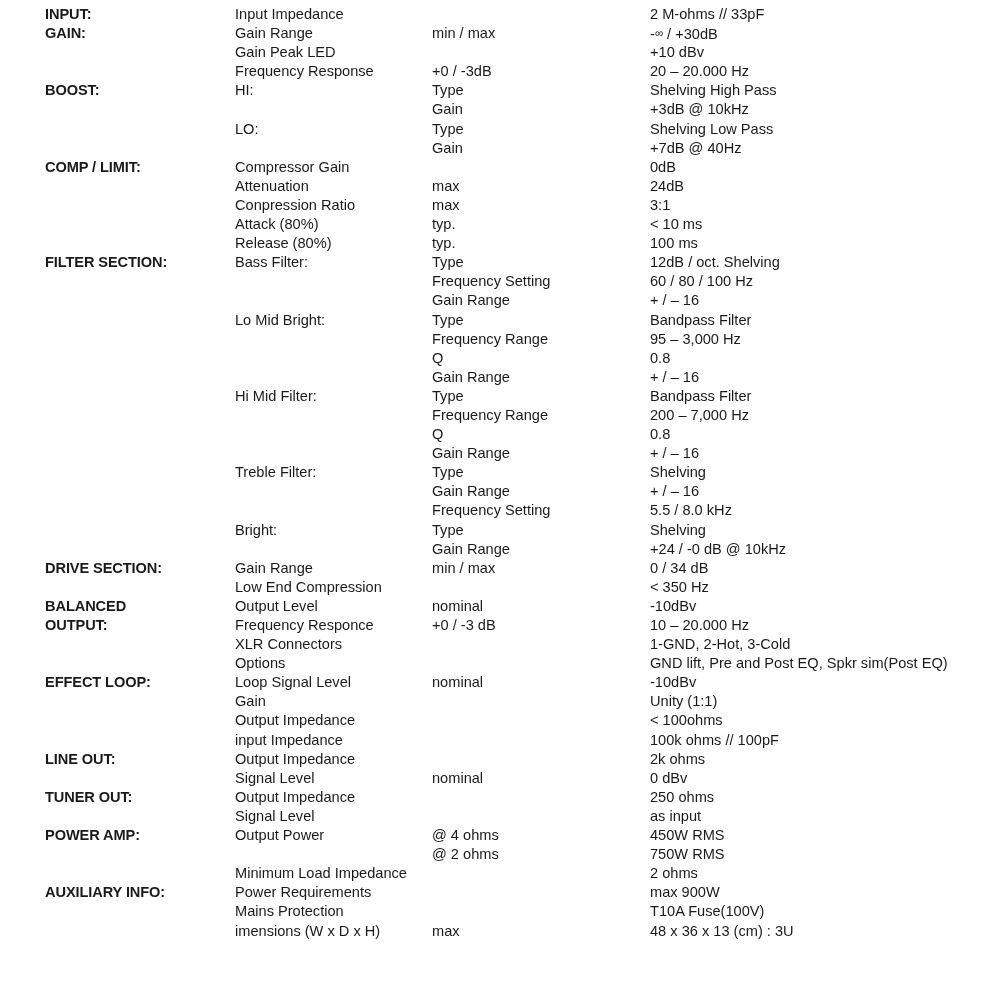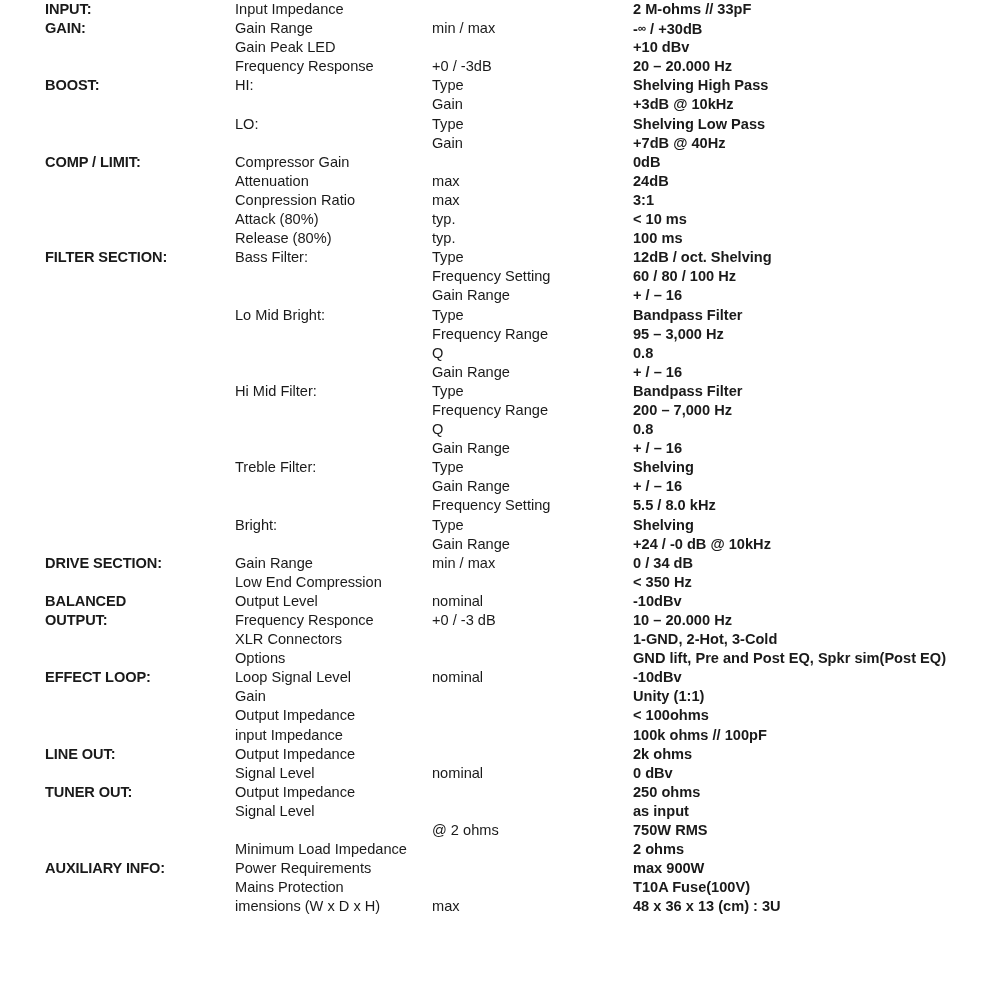--- a/index.html
+++ b/index.html
@@ -15,20 +15,21 @@
     color: #1a1a1a;
     -webkit-font-smoothing: antialiased;
     overflow: hidden;
   }
 
   #spec-sheet {
     position: relative;
     width: 1000px;
     height: 1000px;
     box-sizing: border-box;
+    padding-top: 5px;
   }
 
   .spec-row {
     position: relative;
     height: 19.1px;
     line-height: 19.1px;
     white-space: nowrap;
   }
 
   .cell {
@@ -54,22 +55,22 @@
   }
 
   
   .col-cond {
     left: 432px;
     font-weight: normal;
   }
 
   
   .col-value {
-    left: 633px;
-    font-weight: bold;
+    left: 650px;
+    font-weight: normal;
   }
 
   
   .inf {
     font-size: 0.78em;
     vertical-align: 0.18em;
     letter-spacing: 0;
   }
 </style>
 </head>
@@ -271,20 +272,26 @@
     <div class="spec-row">
       <span class="cell col-section">TUNER OUT:</span>
       <span class="cell col-param">Output Impedance</span>
       <span class="cell col-value">250 ohms</span>
     </div>
     <div class="spec-row">
       <span class="cell col-param">Signal Level</span>
       <span class="cell col-value">as input</span>
     </div>
     <div class="spec-row">
+      <span class="cell col-section">POWER AMP:</span>
+      <span class="cell col-param">Output Power</span>
+      <span class="cell col-cond">@ 4 ohms</span>
+      <span class="cell col-value">450W RMS</span>
+    </div>
+    <div class="spec-row">
       <span class="cell col-cond">@ 2 ohms</span>
       <span class="cell col-value">750W RMS</span>
     </div>
     <div class="spec-row">
       <span class="cell col-param">Minimum Load Impedance</span>
       <span class="cell col-value">2 ohms</span>
     </div>
     <div class="spec-row">
       <span class="cell col-section">AUXILIARY INFO:</span>
       <span class="cell col-param">Power Requirements</span>

